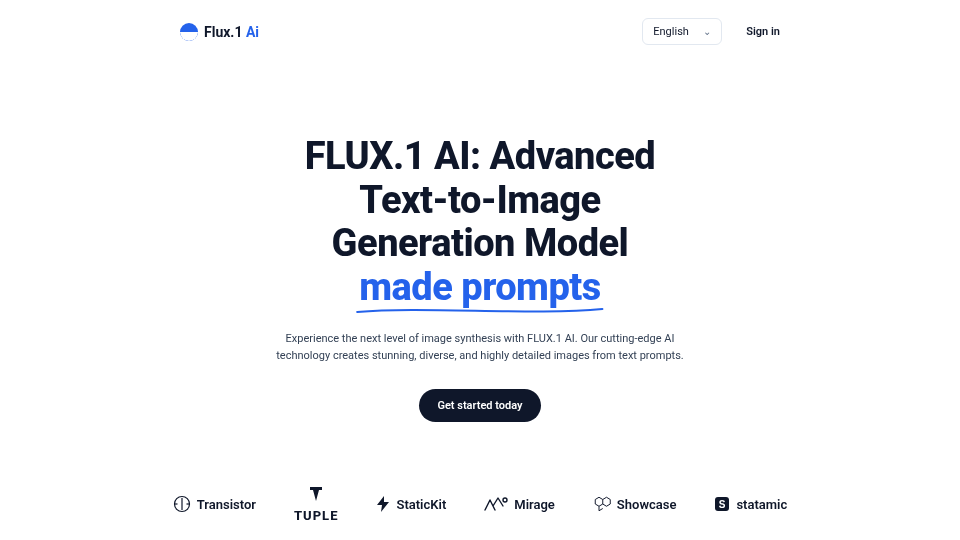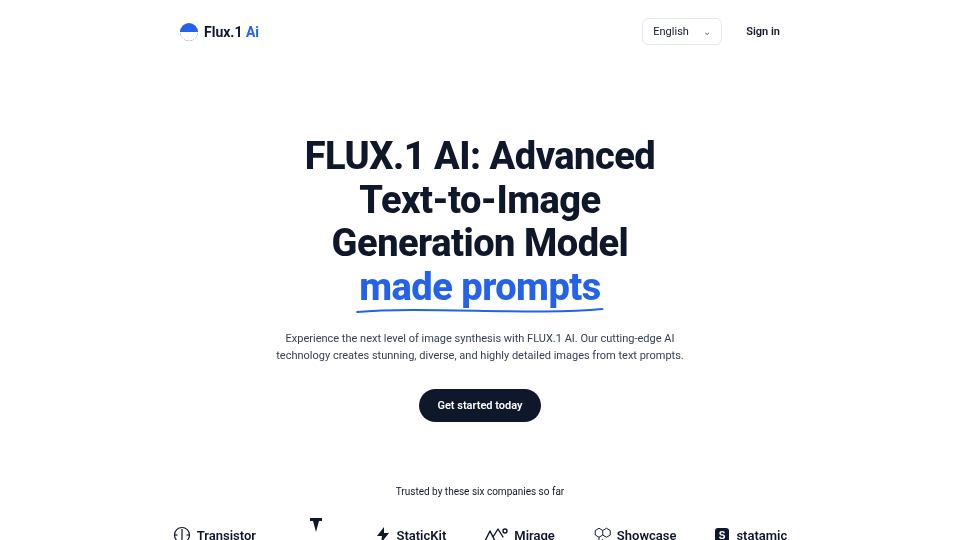--- a/index.html
+++ b/index.html
@@ -167,21 +167,20 @@
       <svg class="underline" viewBox="0 0 220 10" preserveAspectRatio="none">
         <path d="M2 6 C 60 0, 160 10, 218 3" stroke="#2462eb" stroke-width="2" fill="none" stroke-linecap="round"></path>
       </svg>
     </span>
   </h1>
   <p class="hero-desc">Experience the next level of image synthesis with FLUX.1 AI. Our cutting-edge AI technology creates stunning, diverse, and highly detailed images from text prompts.</p>
   <div class="cta">Get started today</div>
 </section>
 
 <section class="trusted">
-  <div class="trusted-label">Trusted by these six companies so far</div>
   <div class="brands">
 
     <div class="brand">
       <svg width="18" height="18" viewBox="0 0 24 24" fill="none" stroke="#0f172a" stroke-width="1.6">
         <circle cx="12" cy="12" r="10"></circle>
           <line x1="12" y1="4" x2="12" y2="20"></line>
           <line x1="6" y1="12" x2="2" y2="12"></line>
           <line x1="22" y1="12" x2="18" y2="12"></line>
       </svg>
       <span>Transistor</span>

